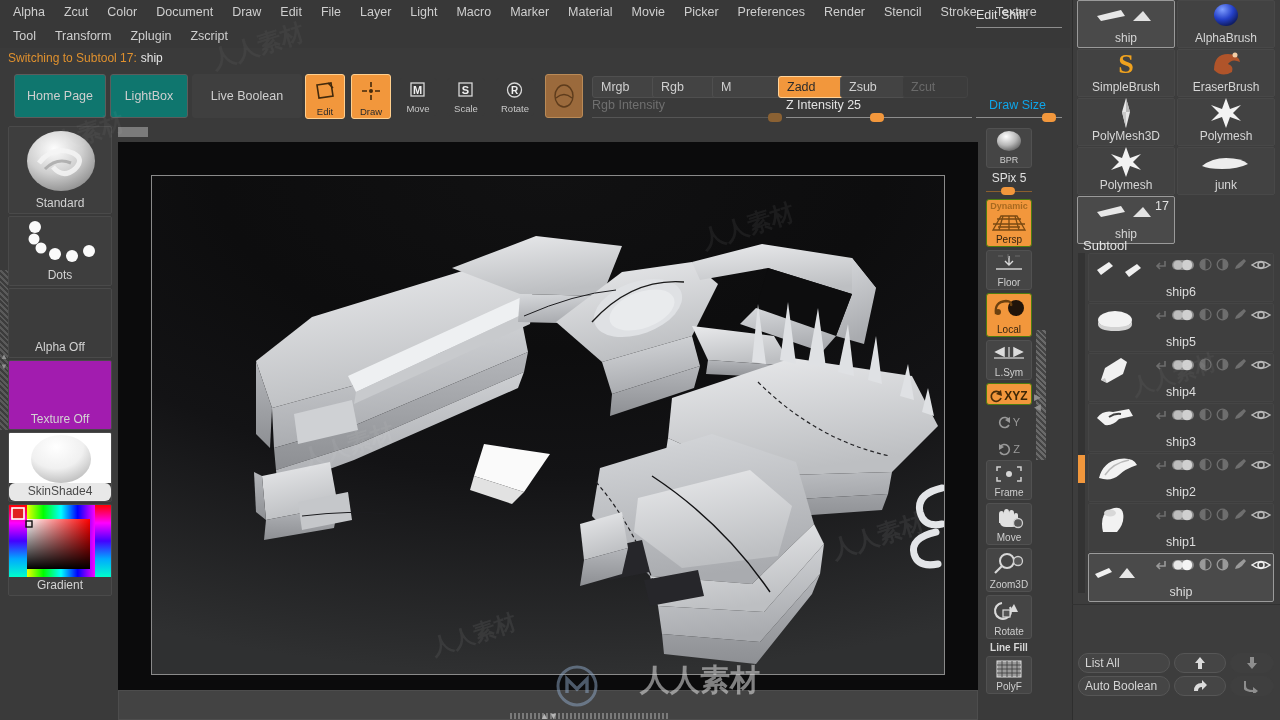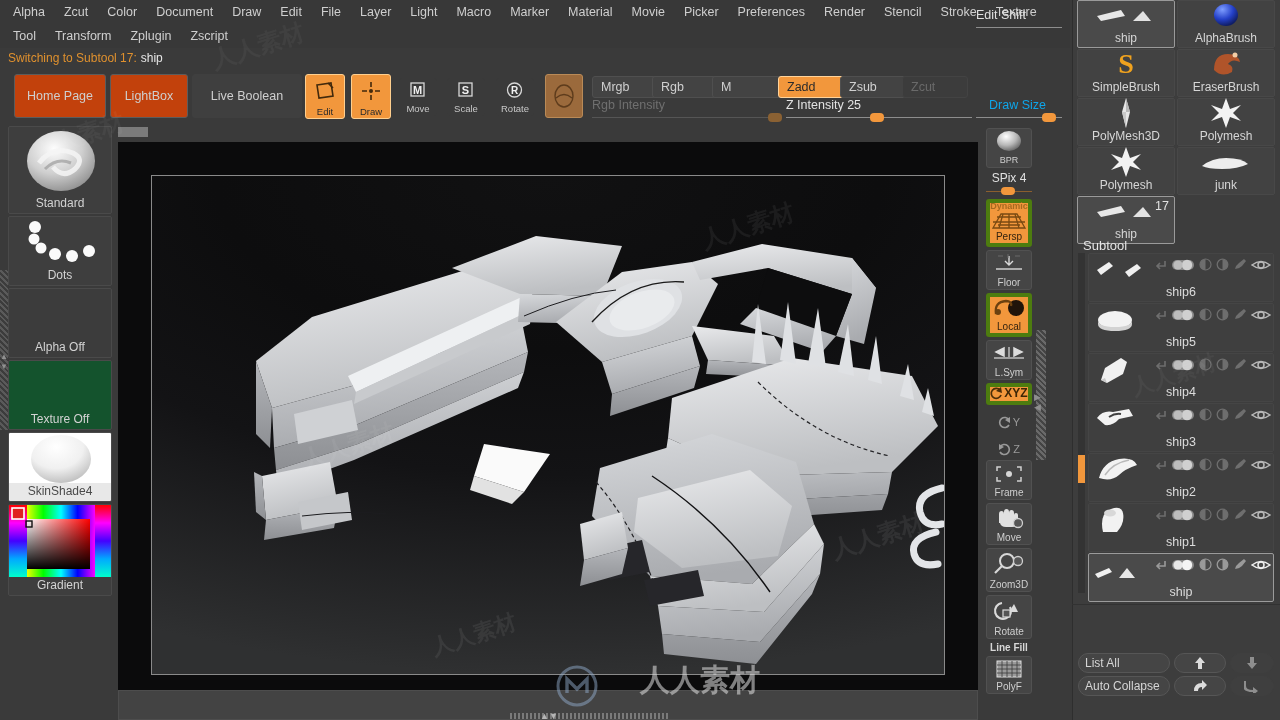--- a/index.html
+++ b/index.html
@@ -17,21 +17,21 @@
   .menubar { position:absolute; left:0; top:0; width:1070px; height:48px; background:#383838; }
   .menurow { display:flex; align-items:center; height:24px; padding-left:4px; }
   .menuitem { font-size:12.5px; color:#cfcfcf; padding:3px 8px 4px 8px; margin-right:1px;
               border:1px solid transparent; border-radius:2px; line-height:14px; }
 
   .statusline { position:absolute; left:8px; top:51px; font-size:12px; color:#e0912e; }
   .statusline .sval { color:#e6e6e6; margin-left:4px; }
 
   
   .toolbar { position:absolute; left:0; top:72px; width:1070px; height:50px; background:#3a3a3a; }
-  .tbtn { position:absolute; background:#c2410c; border:1px solid #5c5c5c; border-radius:3px;
+  .tbtn { position:absolute; background:#0f766e; border:1px solid #5c5c5c; border-radius:3px;
           color:#cfcfcf; font-size:12.5px; display:flex; align-items:center; justify-content:center; }
   .tbtn.ghost { background:#3f3f3f; border-color:#3f3f3f; }
   .tsq { position:absolute; width:40px; height:45px; border-radius:3px;
          display:flex; flex-direction:column; align-items:center; justify-content:flex-end;
          font-size:9.5px; color:#2b2b2b; padding-bottom:1px; }
   .tsq.on { background:#f2973c; border:1px solid #ffcf8e; }
   .tsq.off { background:#424242; border:1px solid #4e4e4e; color:#d2d2d2; }
   .tsq .glyph { flex:1; display:flex; align-items:center; justify-content:center; width:100%; }
 
   .mbtn { position:absolute; height:22px; background:#434343; border:1px solid #4f4f4f;
@@ -69,21 +69,21 @@
   .cursor-ring { position:absolute; left:371px; top:564px; width:79px; height:79px;
                  border-radius:50%; border:2px solid #6b2b2b; }
   .cursor-arrow { position:absolute; left:411px; top:598px; width:0; height:0; }
 
   
   .rightcol { position:absolute; left:986px; top:128px; width:46px; }
   .rcell { position:relative; width:46px; border-radius:3px; margin-bottom:3px;
            display:flex; flex-direction:column; align-items:center; justify-content:flex-end;
            font-size:10px; }
   .rcell.box { background:#454545; border:1px solid #515151; color:#cfcfcf; }
-  .rcell.on { background:#f2973c; border:4px solid #4d7c0f; color:#35240f; }
+  .rcell.on { background:#f2973c; border:1px solid #4d7c0f; color:#35240f; }
   .rcell.flat { background:transparent; border:1px solid transparent; color:#cfcfcf; }
   .rcell .rg { flex:1; display:flex; align-items:center; justify-content:center; width:100%; }
   .rcell .rl { padding-bottom:1px; line-height:11px; }
 
   .rscroll { position:absolute; left:1036px; top:330px; width:10px; height:130px;
              background:repeating-linear-gradient(45deg,#6a6a6a 0 2px,#444 2px 4px); }
   .orangetab { position:absolute; left:1081px; width:6px; height:22px; background:#f2973c; }
 
   
   .rpanel { position:absolute; left:1072px; top:0px; width:208px; height:720px; background:#3d3d3d;
@@ -289,40 +289,40 @@
         </svg>
       </div>
       <div class="lbl">Dots</div>
     </div>
 
     <div class="lcell" style="height:70px;background:#3c3c3c;">
       <div class="thumb"></div>
       <div class="lbl">Alpha Off</div>
     </div>
 
-    <div class="lcell" style="height:70px;background:#14532d;">
+    <div class="lcell" style="height:70px;background:#a21caf;">
       <div class="thumb"></div>
       <div class="lbl">Texture Off</div>
     </div>
 
     <div class="lcell" style="height:70px;">
       <div class="thumb">
         <svg width="104" height="52" viewBox="0 0 104 52" style="display:block">
           <rect width="104" height="52" fill="#ffffff"></rect>
           <defs>
               <radialGradient id="gm" cx="42%" cy="25%" r="75%">
             <stop offset="0%" stop-color="#ffffff"></stop>
                 <stop offset="60%" stop-color="#f0f0f0"></stop>
                 <stop offset="100%" stop-color="#c2c2c2"></stop>
           </radialGradient>
             </defs>
           <ellipse cx="52" cy="28" rx="30" ry="24" fill="url(#gm)"></ellipse>
         </svg>
       </div>
-      <div class="lbl" style="color:#4a4a4a;background:#e8e8e8;width:100%;text-align:center;">SkinShade4</div>
+      <div class="lbl" style="color:#4a4a4a;background:#e8e8e8;width:100%;text-align:center;border-radius:6px;">SkinShade4</div>
     </div>
 
     <div class="lcell" style="height:92px;border-color:#4a4a4a;">
       <div class="thumb" style="position:relative;">
         <svg width="104" height="72" viewBox="0 0 104 72" style="display:block">
           <defs>
             <linearGradient id="hx" x1="0" y1="0" x2="1" y2="0">
               <stop offset="0%" stop-color="#ff0000"></stop>
                 <stop offset="16%" stop-color="#ffff00"></stop>
               <stop offset="33%" stop-color="#00ff00"></stop>
@@ -484,21 +484,21 @@
                 <stop offset="100%" stop-color="#6f6f6f"></stop>
               </radialGradient>
             </defs>
             <ellipse cx="15" cy="11" rx="12" ry="10" fill="url(#bprg)"></ellipse>
           </svg>
       </div>
       <div class="rl" style="font-size:9px;">BPR</div>
     </div>
 
     <div style="position:relative;height:26px;">
-      <div style="text-align:center;font-size:12px;color:#e0e0e0;">SPix 4</div>
+      <div style="text-align:center;font-size:12px;color:#e0e0e0;">SPix 5</div>
       <div style="position:absolute;left:0;right:0;top:20px;height:1px;background:#8b5e2e;"></div>
       <div style="position:absolute;left:15px;top:16px;width:14px;height:8px;border-radius:4px;background:#f2973c;"></div>
     </div>
 
     <div class="rcell on" style="height:48px;margin-top:2px;">
       <div style="font-size:9px;color:#a86a20;font-weight:bold;margin-top:1px;">Dynamic</div>
       <div class="rg">
         <svg width="36" height="20" viewBox="0 0 36 20">
             <g stroke="#7a4a12" stroke-width="1.3" fill="none">
               <path d="M2 17 L10 3 L26 3 L34 17 Z"></path>
@@ -972,21 +972,21 @@
     <div class="bb icon" style="left:96px;top:0;width:52px;">
       <svg width="14" height="14" viewBox="0 0 14 14">
           <polygon points="7,1 12,7 9,7 9,13 5,13 5,7 2,7" fill="#dcdcdc"></polygon>
         </svg>
     </div>
     <div class="bb icon flat" style="left:152px;top:0;width:44px;border-color:#3f3f3f;">
       <svg width="14" height="14" viewBox="0 0 14 14">
           <polygon points="7,13 12,7 9,7 9,1 5,1 5,7 2,7" fill="#8e8e8e"></polygon>
         </svg>
     </div>
-    <div class="bb" style="left:0;top:23px;width:92px;">Auto Collapse</div>
+    <div class="bb" style="left:0;top:23px;width:92px;">Auto Boolean</div>
     <div class="bb icon" style="left:96px;top:23px;width:52px;">
       <svg width="16" height="14" viewBox="0 0 16 14">
           <path d="M2 12 q0 -8 8 -8 v-3 l5 5 -5 5 v-3 q-4 0 -4 4 z" fill="#dcdcdc"></path>
         </svg>
     </div>
     <div class="bb icon flat" style="left:152px;top:23px;width:44px;border-color:#3f3f3f;">
       <svg width="16" height="14" viewBox="0 0 16 14">
           <path d="M2 2 v5 q0 4 7 4 v-3 l5 4 -5 4 v-3 q-10 0 -10 -6 v-5 z" fill="#8e8e8e"></path>
         </svg>
     </div>

